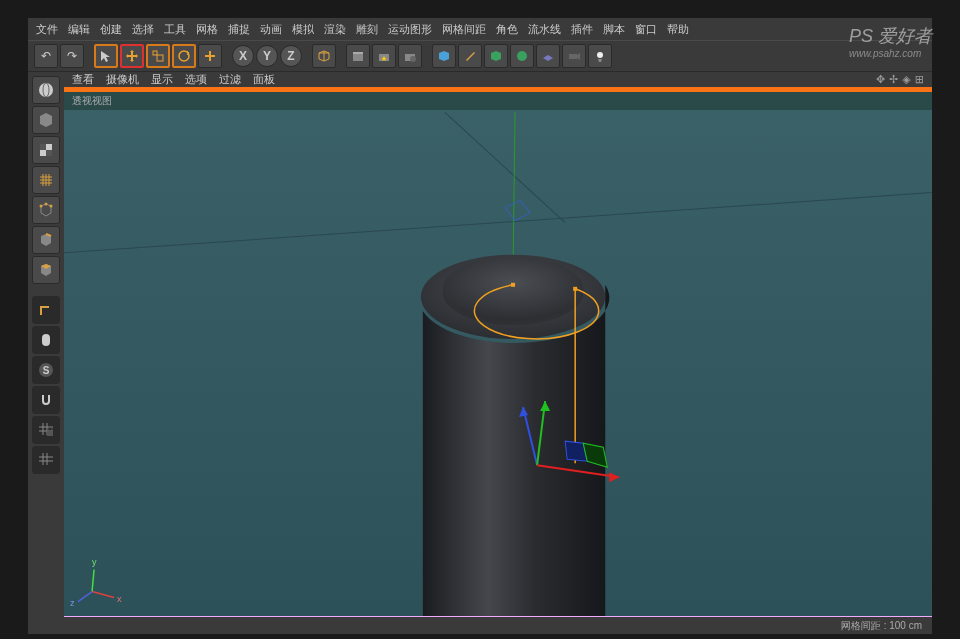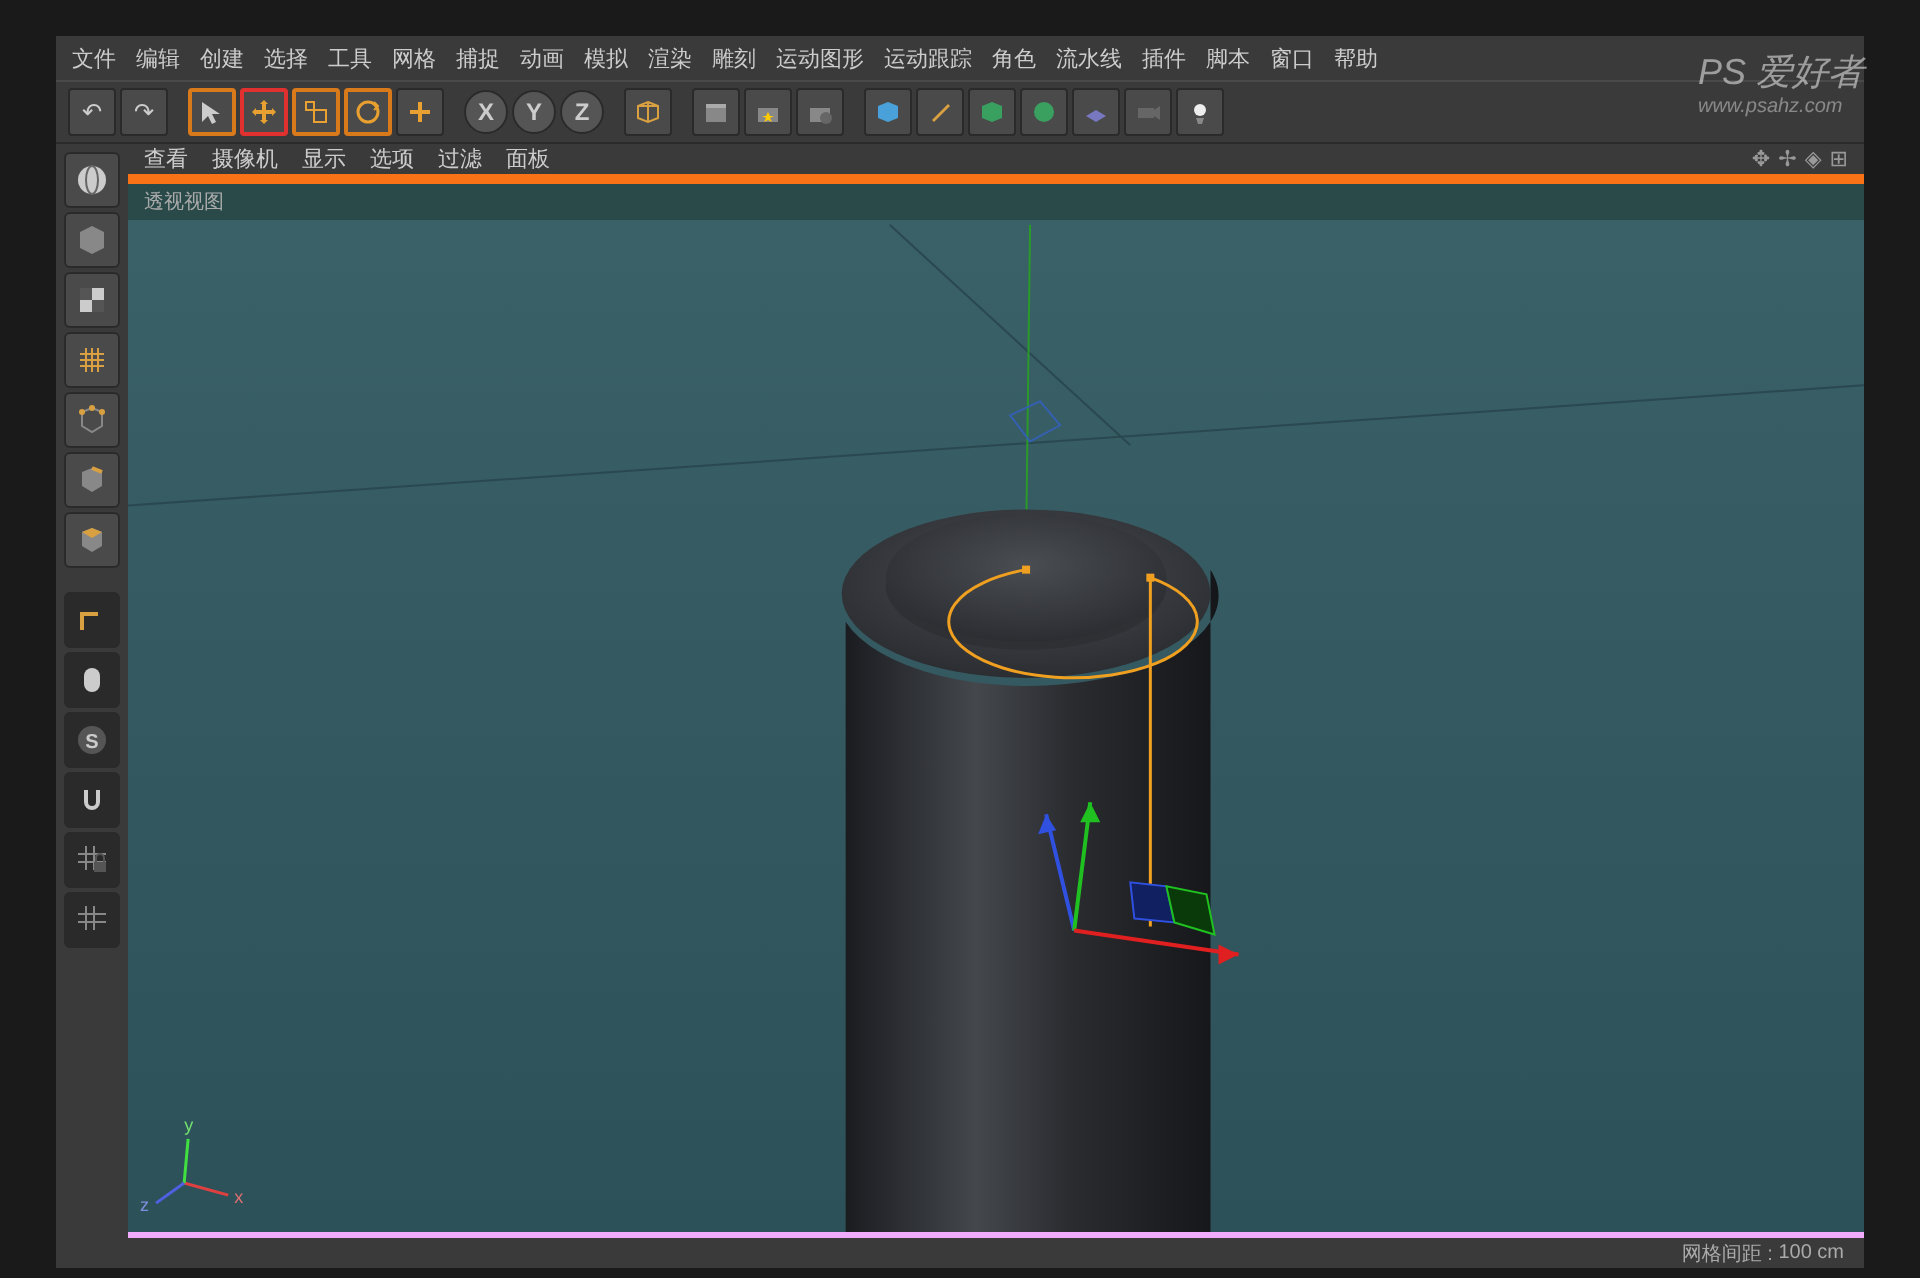--- a/index.html
+++ b/index.html
@@ -16,21 +16,21 @@
 .content-row { flex: 1; display: flex; }
 .side-toolbar { width: 36px; background: #3a3a3a; display: flex; flex-direction: column; align-items: center; padding-top: 4px; gap: 2px; }
 .side-btn { width: 28px; height: 28px; background: #4a4a4a; border: 1px solid #2a2a2a; border-radius: 3px; display: flex; align-items: center; justify-content: center; cursor: pointer; color: #999; }
 .side-btn.dark { background: #2a2a2a; }
 .viewport-area { flex: 1; display: flex; flex-direction: column; background: #2e2e2e; }
 .vp-header { height: 20px; background: #3a3a3a; display: flex; align-items: center; padding: 0 8px; font-size: 11px; color: #ccc; gap: 12px; border-bottom: 5px solid #f97316; justify-content: space-between; }
 .vp-header-left { display: flex; gap: 12px; }
 .vp-header-right { display: flex; gap: 4px; color: #999; }
 .vp-title-bar { height: 18px; background: #2a4a4a; color: #aaa; font-size: 10px; display: flex; align-items: center; padding: 0 8px; }
 .viewport { flex: 1; background: linear-gradient(180deg, #3a6068 0%, #2d5158 100%); position: relative; overflow: hidden; }
-.status-bar { height: 18px; background: #3a3a3a; color: #aaa; font-size: 10px; display: flex; align-items: center; justify-content: flex-end; padding: 0 10px; border-top: 3px solid #f0abfc; }
+.status-bar { height: 18px; background: #3a3a3a; color: #aaa; font-size: 10px; display: flex; align-items: center; justify-content: flex-end; padding: 0 10px; border-top: 1px solid #f0abfc; }
 .watermark { position: absolute; right: 28px; top: 24px; color: rgba(255,255,255,0.5); font-size: 18px; font-style: italic; }
 .watermark .sub { font-size: 10px; color: rgba(255,255,255,0.4); }
 svg { display: block; }
 </style>
 </head>
 <body>
 
 <div class="app-frame">
 
   <div class="menu-bar">
@@ -39,21 +39,21 @@
     <span>创建</span>
     <span>选择</span>
     <span>工具</span>
     <span>网格</span>
     <span>捕捉</span>
     <span>动画</span>
     <span>模拟</span>
     <span>渲染</span>
     <span>雕刻</span>
     <span>运动图形</span>
-    <span>运动跟踪</span>
+    <span>网格间距</span>
     <span>角色</span>
     <span>流水线</span>
     <span>插件</span>
     <span>脚本</span>
     <span>窗口</span>
     <span>帮助</span>
   </div>
 
   <div class="toolbar-row">
     <div class="tool-btn">

